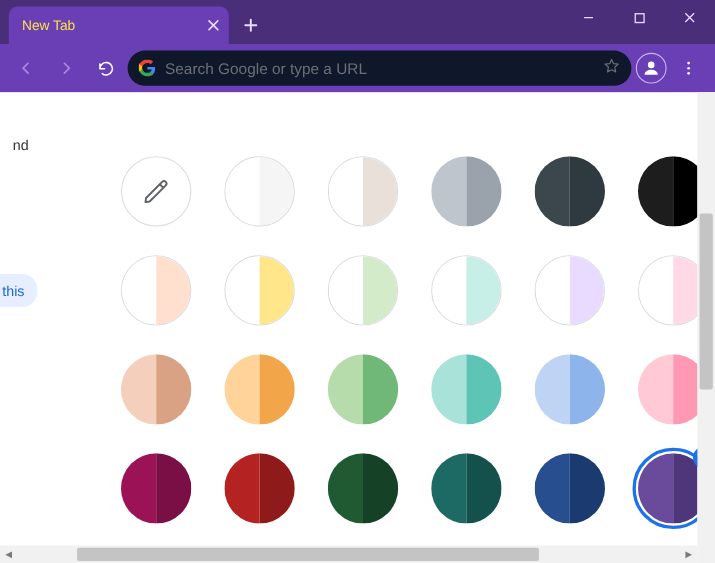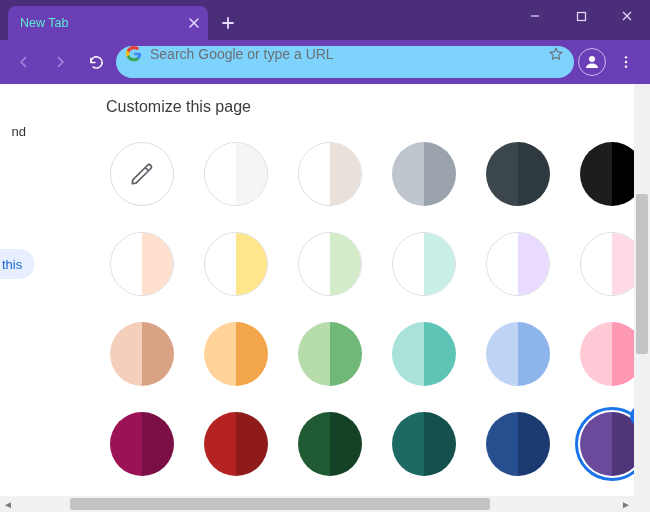--- a/index.html
+++ b/index.html
@@ -3,33 +3,33 @@
 <meta charset="utf-8">
 <style>
   * { box-sizing: border-box; }
   html, body { margin:0; padding:0; width:650px; height:512px; font-family:"Segoe UI",Arial,sans-serif; overflow:hidden;}
   body { background:#fff; }
 
   
   .titlebar { height:40px; background:#4b2e7a; display:flex; align-items:flex-end; position:relative;}
   .tab {
     margin-left:8px; height:34px; background:#6a3fb5; border-radius:8px 8px 0 0;
-    display:flex; align-items:center; padding:0 12px; min-width:200px; color:#5eead4; font-size:12.5px;
+    display:flex; align-items:center; padding:0 12px; min-width:200px; color:#fde047; font-size:12.5px;
     position:relative;
   }
   .tab .close { position:absolute; right:8px; top:50%; transform:translateY(-50%); width:12px; height:12px;}
   .newtab { width:28px; height:28px; display:flex; align-items:center; justify-content:center; color:#e7dcff; margin-left:6px; margin-bottom:3px;}
   .wincontrols { position:absolute; right:0; top:0; height:32px; display:flex;}
   .wctrl { width:46px; height:32px; display:flex; align-items:center; justify-content:center; color:#e7dcff;}
 
   
   .toolbar { height:44px; background:#6a3fb5; display:flex; align-items:center; padding:0 8px; gap:4px;}
   .tbtn { width:32px; height:32px; border-radius:50%; display:flex; align-items:center; justify-content:center; color:#d9c8ff;}
   .tbtn.dis { opacity:.55;}
-  .omnibox { flex:1; height:32px; background:#7dd3fc; border-radius:16px; display:flex; align-items:flex-start; padding:0 10px; gap:8px;}
+  .omnibox { flex:1; height:32px; background:#0f172a; border-radius:16px; display:flex; align-items:center; padding:0 10px; gap:8px;}
   .omnibox .ph { flex:1; color:#6b6f76; font-size:14px;}
   .gicon{width:16px;height:16px;}
   .avatar{width:28px;height:28px;border-radius:50%;border:1px solid #c9b8f2;display:flex;align-items:center;justify-content:center;color:#fff;}
 
   
   .viewport { position:absolute; top:84px; left:0; right:0; bottom:0; background:#fff;}
   .page { position:absolute; left:0; top:0; right:16px; bottom:16px; overflow:hidden;}
   .vscroll { position:absolute; top:0; right:0; bottom:16px; width:16px; background:#f1f1f1;}
   .vscroll .thumb{ position:absolute; left:2px; right:2px; top:110px; height:160px; background:#c4c4c4; border-radius:2px;}
   .hscroll { position:absolute; left:0; right:16px; bottom:0; height:16px; background:#f1f1f1;}
@@ -135,21 +135,20 @@
       </svg>
   </div>
 </div>
 
 <div class="viewport">
   <div class="page">
     <div class="sidecut">nd</div>
     <div class="sidecut2">
       <span>this</span>
     </div>
-    <div class="heading">Customize this page</div>
     <div class="grid" id="grid">
         <div class="swwrap">
           <div class="swatch picker">
             <svg width="26" height="26" viewBox="0 0 24 24">
               <path d="M3 21l3.5-.5L18 9l-3-3L3.5 17.5 3 21zM15 6l3 3 2-2a2.1 2.1 0 0 0-3-3l-2 2z" fill="none" stroke="#5f6368" stroke-width="1.6" stroke-linejoin="round"></path>
             </svg>
           </div>
         </div>
         <div class="swwrap">
           <div class="swatch outline">

